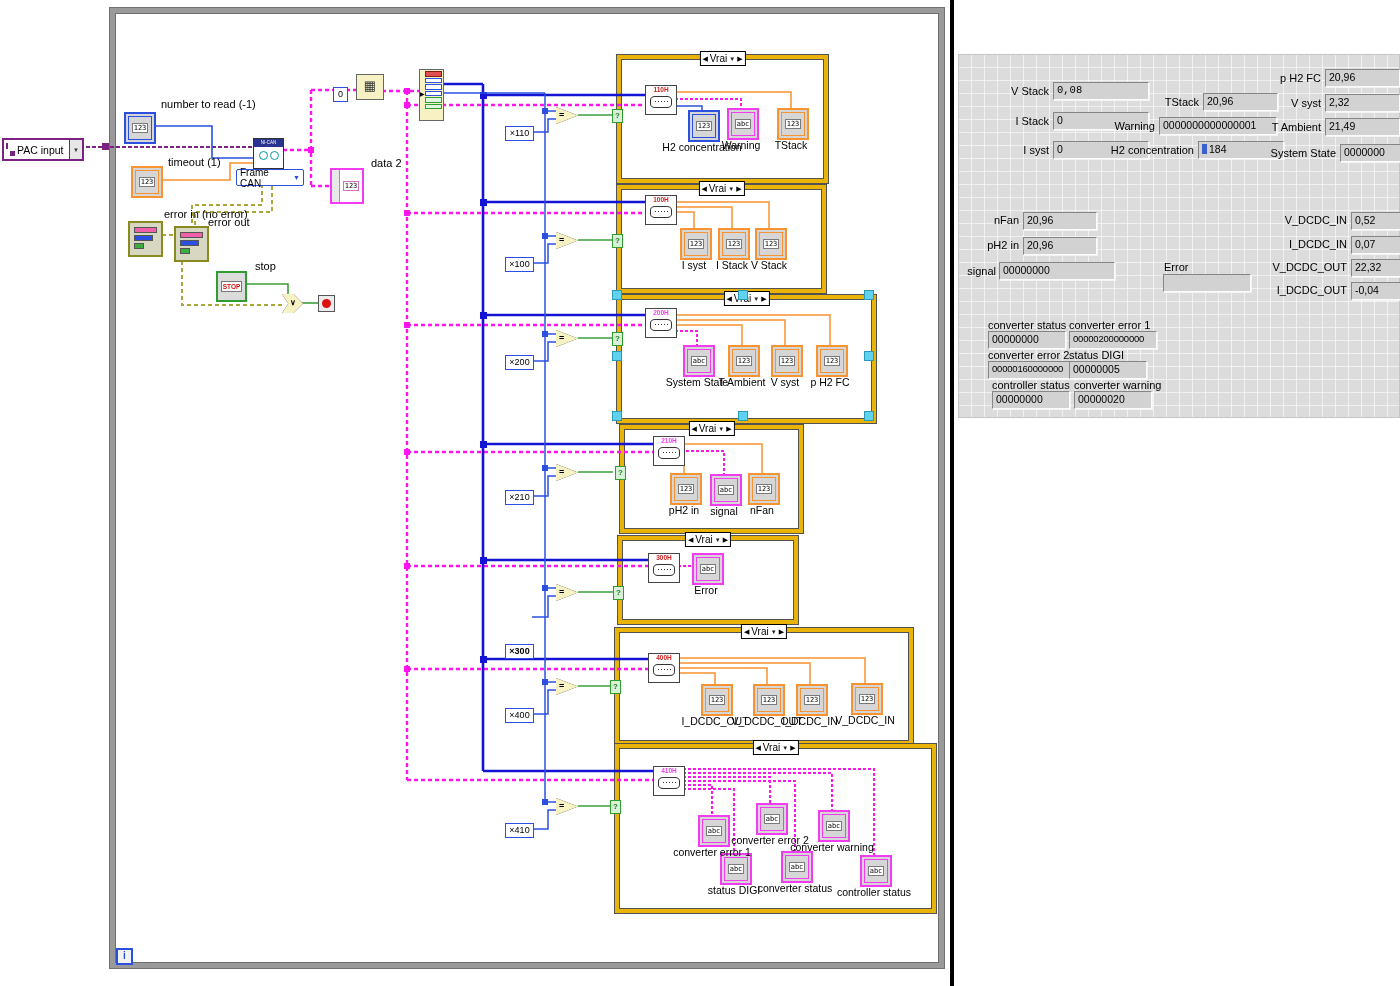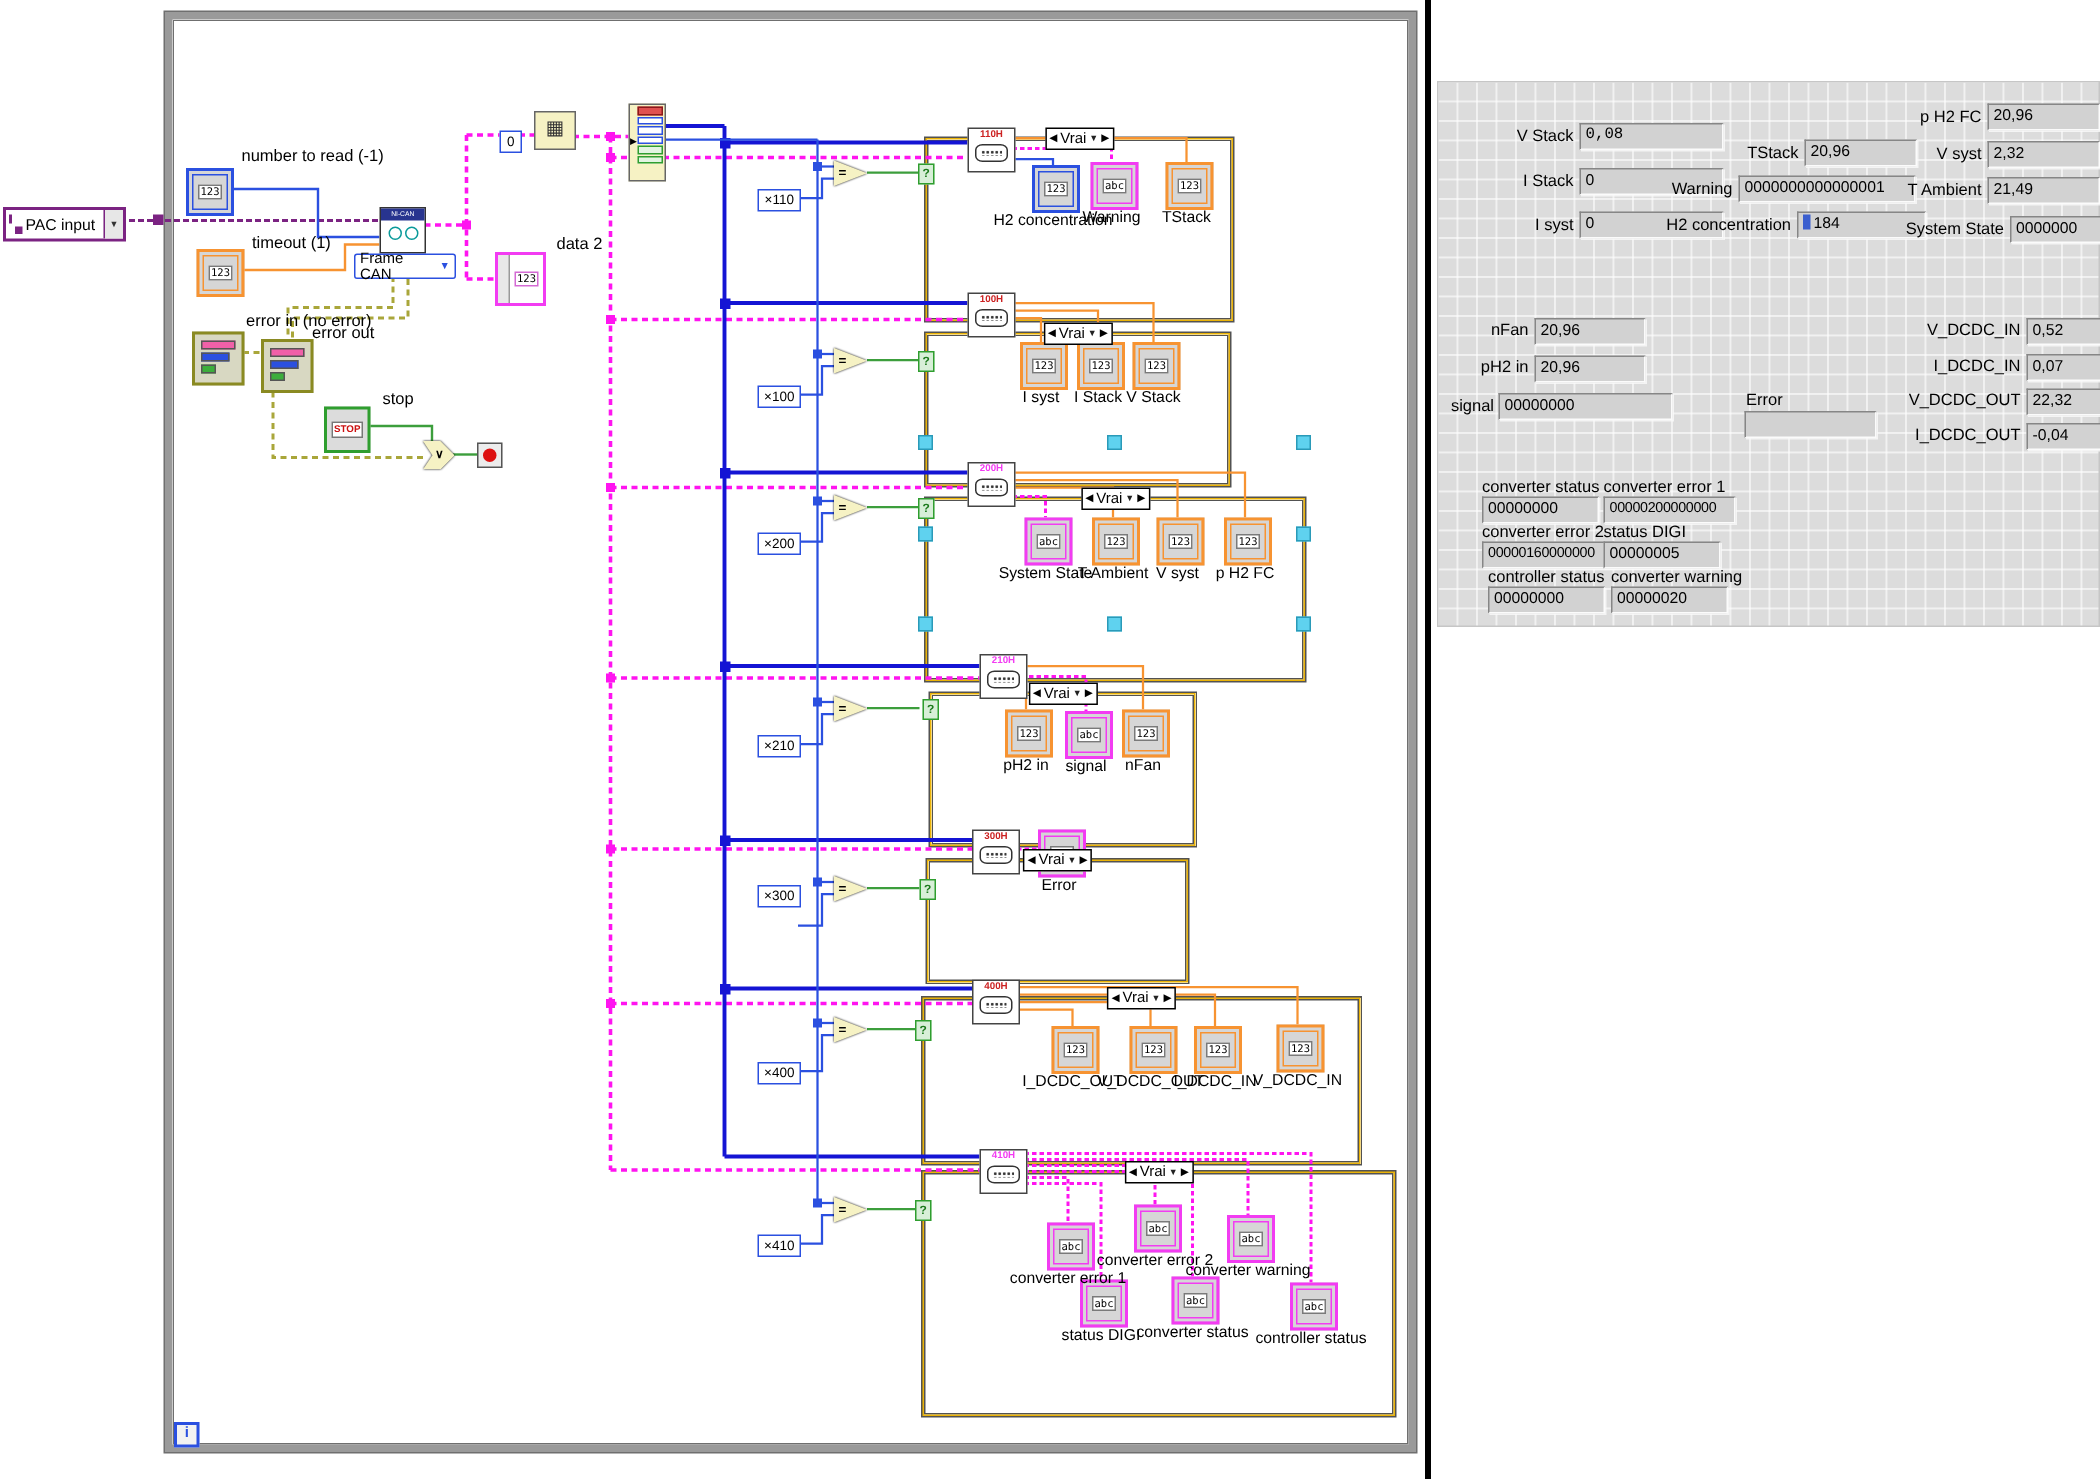--- a/index.html
+++ b/index.html
@@ -17,21 +17,21 @@
   .term .chip{background:#fff;border:1px solid #7a7a7a;font:7px "DejaVu Sans Mono",monospace;
         padding:0 1px;color:#000;line-height:8px;}
   .t-orange{color:#f79331;} .t-blue{color:#2b50e0;} .t-pink{color:#f23cf2;}
   .conn{position:absolute;width:30px;height:28px;background:#fff;border:1px solid #444;z-index:3;text-align:center;}
   .conn .cid{display:block;font:bold 6.5px "Liberation Sans",sans-serif;line-height:8px;}
   .cid.idr{color:#cc2222;} .cid.idp{color:#f23cf2;}
   .db9{margin:2px auto 0;width:20px;height:10px;border:1px solid #333;border-radius:5px/4px;
        display:flex;align-items:center;justify-content:center;}
   .db9 i{display:block;width:14px;height:4px;
        background-image:radial-gradient(circle,#333 0.8px,transparent 1px);background-size:3px 3px;}
-  .case{position:absolute;border:1px solid #eab308;box-shadow:0 0 0 1px #525252, inset 0 0 0 1px #525252;margin-top:37px;}
+  .case{position:absolute;border:4px solid #eab308;box-shadow:0 0 0 1px #525252, inset 0 0 0 1px #525252;}
   .casesel{position:absolute;top:-8px;left:50%;transform:translateX(-50%);height:13px;background:#fff;
         border:1px solid #000;display:flex;align-items:center;gap:2px;padding:0 2px;z-index:5;
         font:10px "Liberation Sans",sans-serif;white-space:nowrap;}
   .selarr{font-size:7px;line-height:12px;} .seldn{font-size:6px;line-height:12px;color:#222;}
   .caseq{position:absolute;width:9px;height:12px;border:1px solid #2f9e2f;background:#d8efd8;color:#1d7a1d;
         font:bold 8px "Liberation Sans",sans-serif;text-align:center;line-height:11px;z-index:4;}
   .selh{position:absolute;width:8px;height:8px;background:#5fd2ef;border:1px solid #2a9ab8;z-index:6;}
   .cmp{position:absolute;width:22px;height:17px;z-index:3;filter:drop-shadow(0 0 0.6px #000);}
   .cmp .tri{width:100%;height:100%;background:#f6f2c4;clip-path:polygon(0 0,100% 50%,0 100%);}
   .cmp .eq{position:absolute;left:3px;top:3px;font:bold 9px "Liberation Sans",sans-serif;color:#000;line-height:10px;}
@@ -396,21 +396,21 @@
     </div>
   <div class="cmp" style="left:556px;top:798px;">
       <div class="tri"></div>
       <span class="eq">=</span>
     </div>
 
   <div class="hexc" style="left:505px;top:126px;">×110</div>
   <div class="hexc" style="left:505px;top:257px;">×100</div>
   <div class="hexc" style="left:505px;top:355px;">×200</div>
   <div class="hexc" style="left:505px;top:490px;">×210</div>
-  <div class="hexc" style="left:505px;top:590px;">×300</div>
+  <div class="hexc" style="left:505px;top:644px;font-weight:bold;">×300</div>
   <div class="hexc" style="left:505px;top:708px;">×400</div>
   <div class="hexc" style="left:505px;top:823px;">×410</div>
 
   <div class="caseq" style="left:612px;top:109px;">?</div>
   <div class="caseq" style="left:612px;top:234px;">?</div>
   <div class="caseq" style="left:612px;top:332px;">?</div>
   <div class="caseq" style="left:615px;top:466px;">?</div>
   <div class="caseq" style="left:613px;top:586px;">?</div>
   <div class="caseq" style="left:610px;top:680px;">?</div>
   <div class="caseq" style="left:610px;top:800px;">?</div>

